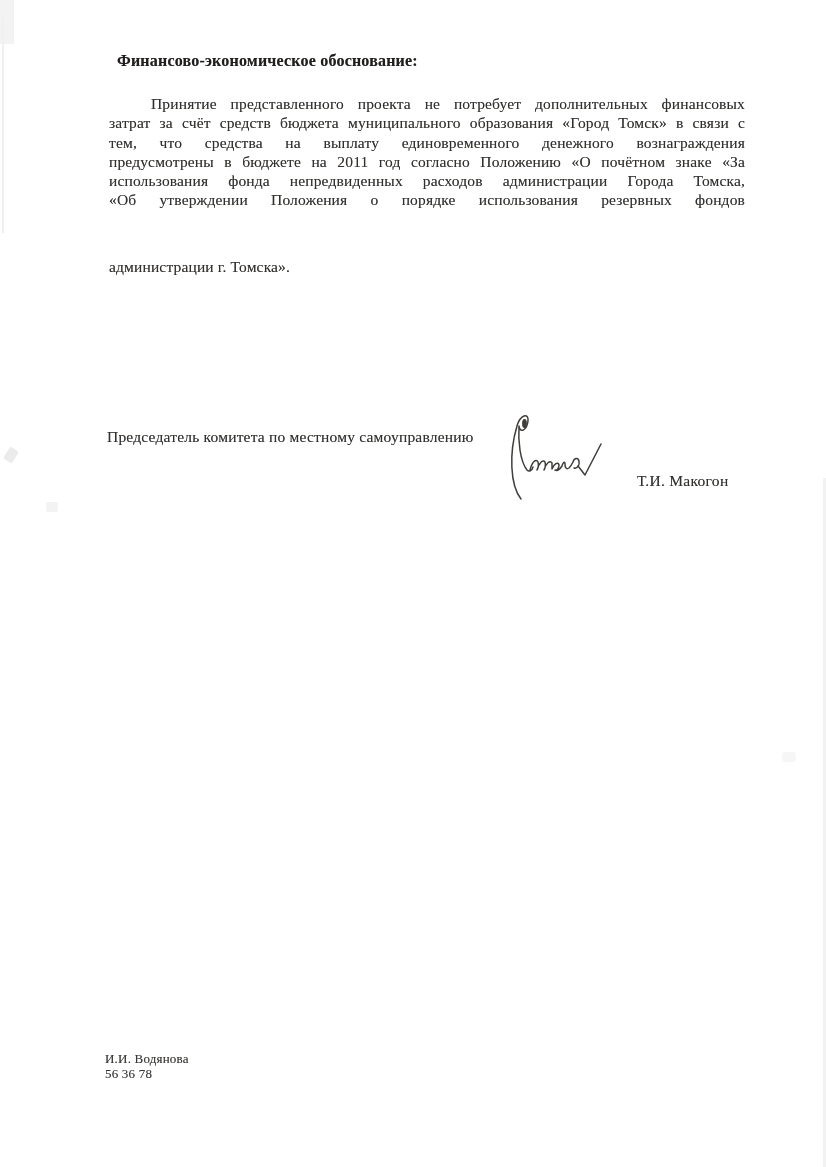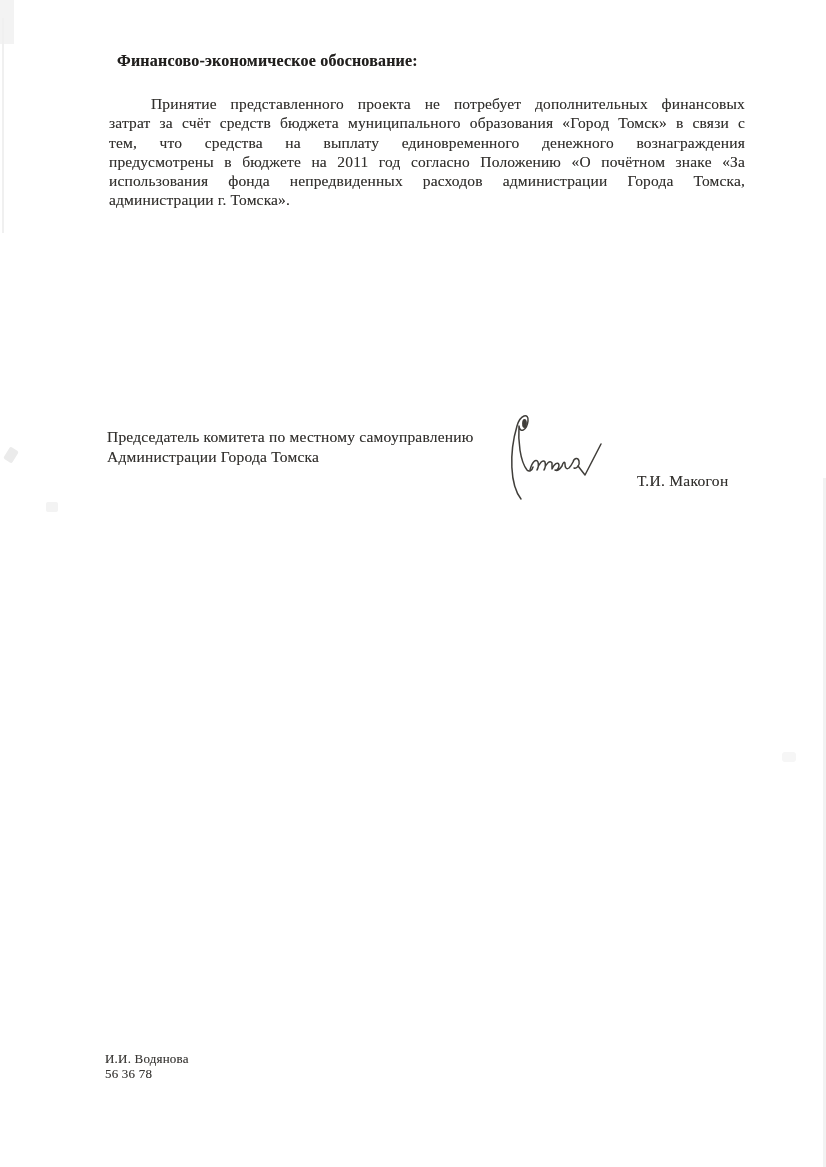--- a/index.html
+++ b/index.html
@@ -37,21 +37,21 @@
     letter-spacing: 0.15px;
     color: #33312e;
     text-shadow: 0 0 0.5px rgba(45,45,45,0.45);
   }
   .bline {
     text-align: justify;
     text-align-last: justify;
     white-space: normal;
   }
   .bline.first { text-indent: 42px; }
-  .bline.last  { text-align-last: left; }
+  .bline.last  { text-align-last: left; margin-top: 47px; }
   
   .sig-title {
     position: absolute;
     left: 107px; top: 427px;
     width: 420px;
     font-size: 15.5px;
     line-height: 19.5px;
     letter-spacing: 0.2px;
     color: #33312e;
     text-shadow: 0 0 0.5px rgba(45,45,45,0.45);
@@ -102,26 +102,26 @@
   <div class="artifact a-smudge"></div>
 
   <div class="doc-heading">Финансово-экономическое обоснование:</div>
 
   <div class="doc-paragraph">
     <div class="bline first">Принятие представленного проекта не потребует дополнительных финансовых</div>
     <div class="bline">затрат за счёт средств бюджета муниципального образования «Город Томск» в связи с</div>
     <div class="bline">тем, что средства на выплату единовременного денежного вознаграждения</div>
     <div class="bline">предусмотрены в бюджете на 2011 год согласно Положению «О почётном знаке «За</div>
     <div class="bline">использования фонда непредвиденных расходов администрации Города Томска,</div>
+    <div class="bline">«Об утверждении Положения о порядке использования резервных фондов</div>
     <div class="bline last">администрации г. Томска».</div>
   </div>
 
   <div class="sig-title">
     <div>Председатель комитета по местному самоуправлению</div>
-    <div>Администрации Города Томска</div>
   </div>
 
   <svg class="signature-svg" viewBox="0 0 114 92" xmlns="http://www.w3.org/2000/svg">
     <g fill="none" stroke="#403e3a" stroke-width="1.5" stroke-linecap="round" stroke-linejoin="round">
 
       <path d="M15,88 C4,74 3,42 11,15 C14,4 23,1 22,10 C21,19 14,23 13,15 C12,30 14,50 21,59 C23,61 26,60 27,56"></path>
 
       <path d="M24,59 C26,51 30,47 32,51 C33,54 32,58 31,59 C33,52 37,48 39,51 C40,54 39,58 38,59 C40,52 44,49 46,52 L46,58
                C48,53 52,50 53,54 C53,57 51,60 49,59 C51,60 54,58 56,55
                C57,51 59,50 59,53 C59,56 60,59 63,57 C65,55 66,53 67,51

